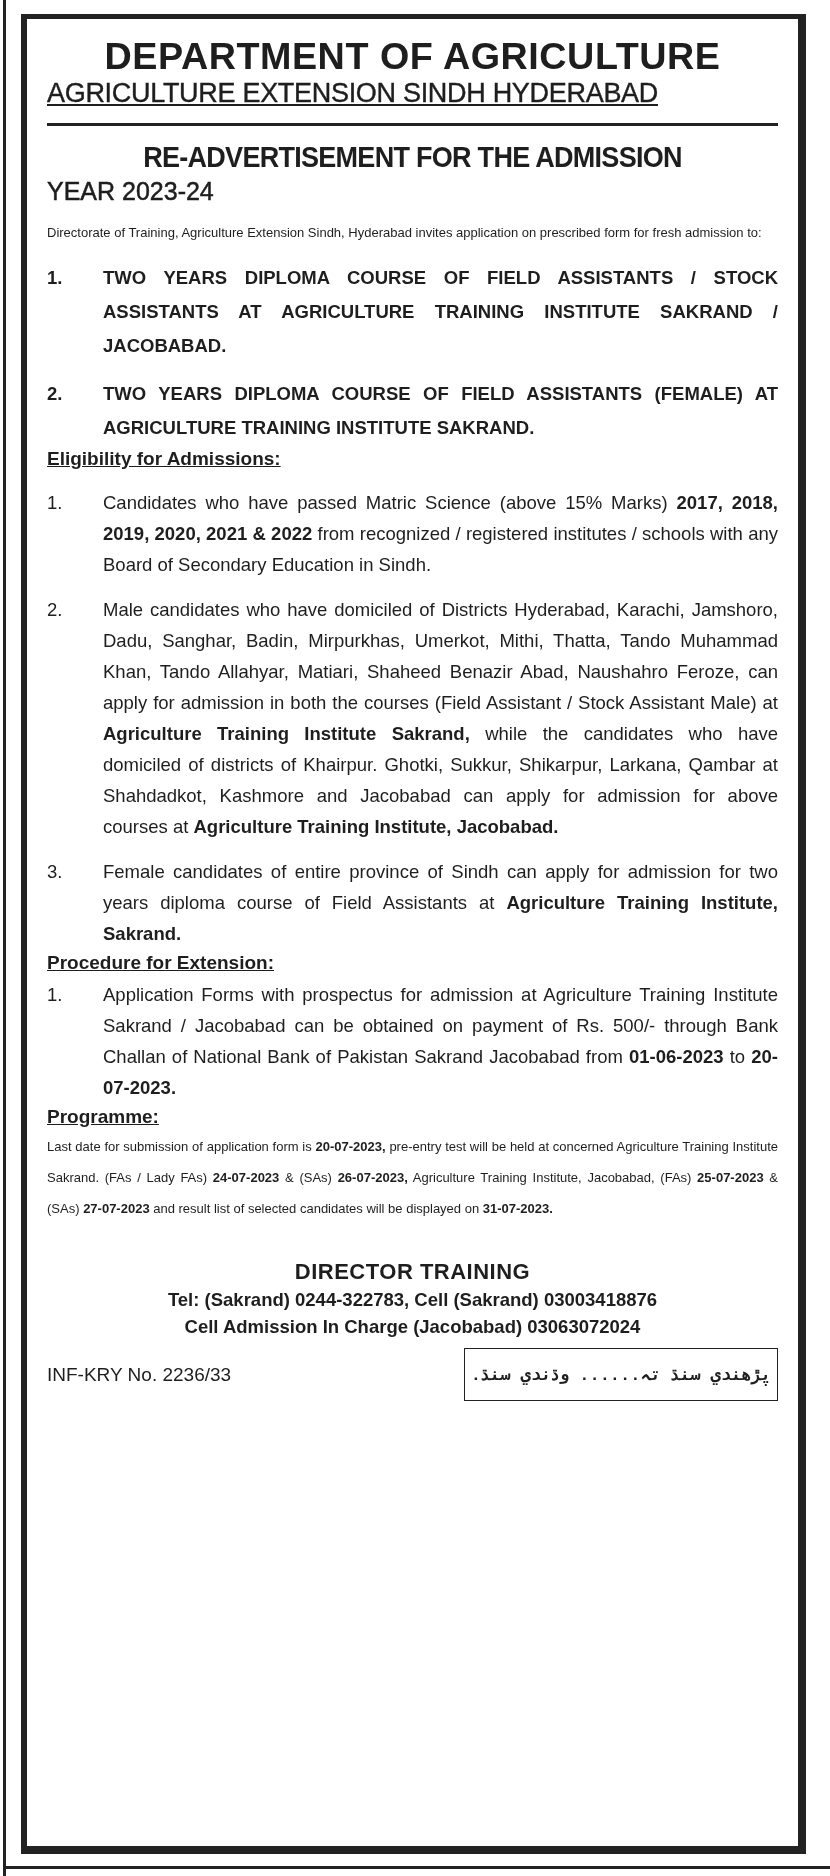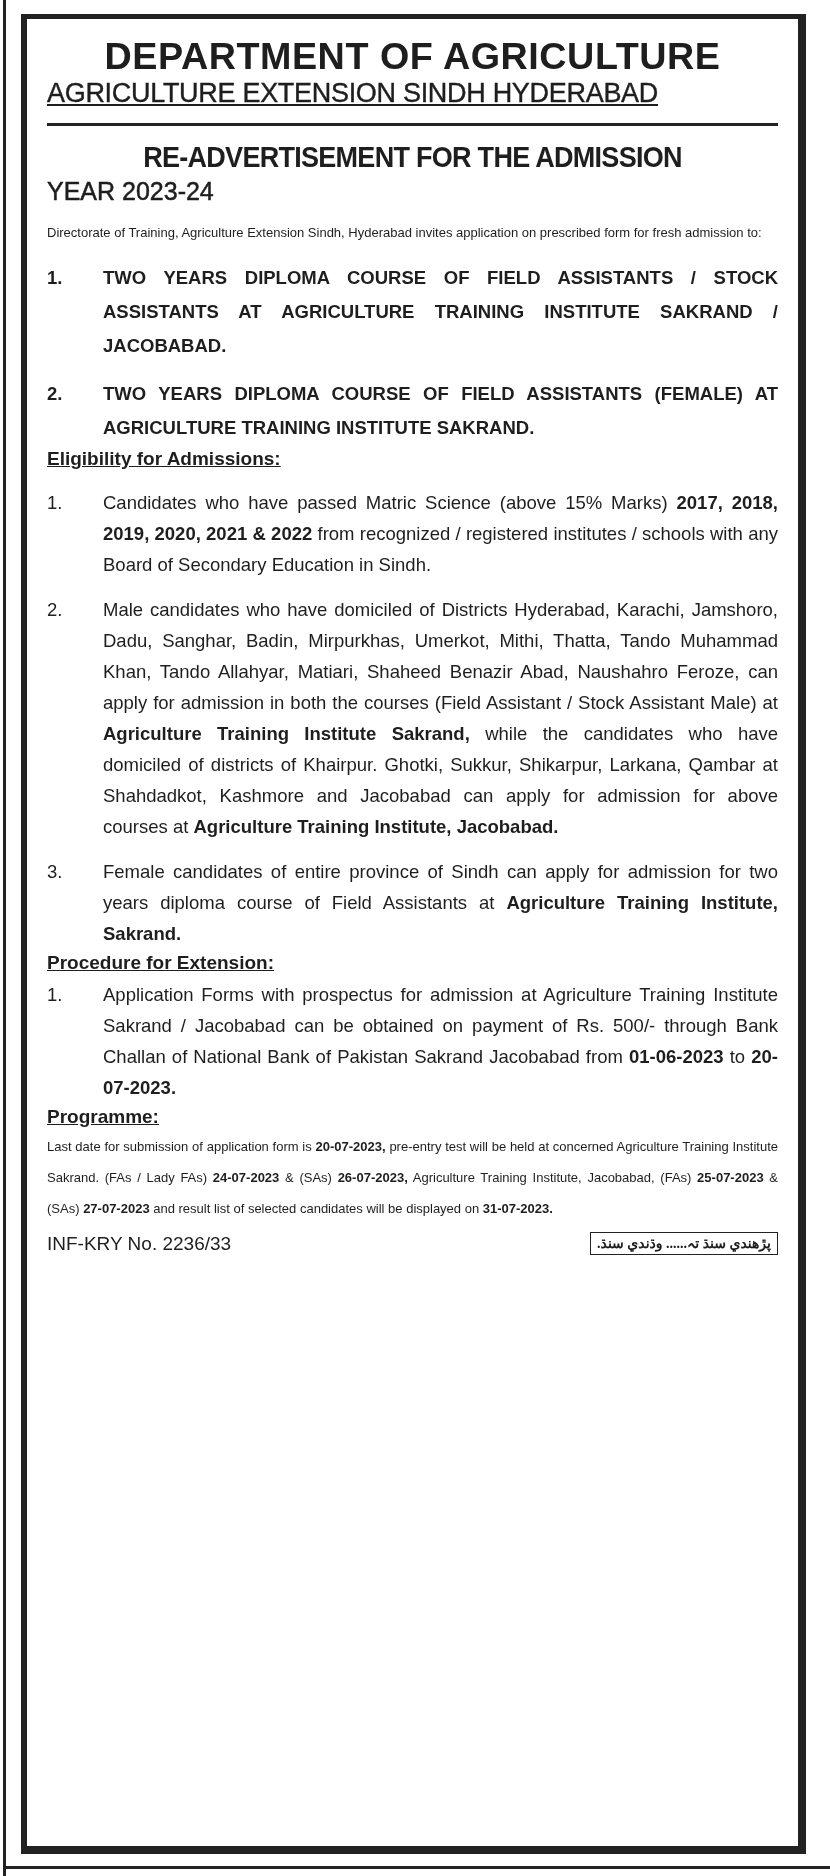--- a/index.html
+++ b/index.html
@@ -25,21 +25,21 @@
   .item { display:flex; font-size:18.5px; line-height:31px; margin-top:14px; }
   .item .num { width:56px; flex:none; }
   .item .txt { flex:1; text-align:justify; }
   .item.tight { margin-top:2px; }
   b { font-weight:bold; }
   .sign { text-align:center; margin-top:34px; }
   .sign .t { font-weight:bold; font-size:22px; line-height:28px; letter-spacing:0.5px; }
   .sign .l { font-weight:bold; font-size:18.5px; line-height:27px; }
   .footer { display:flex; justify-content:space-between; align-items:center; margin-top:8px; }
   .footer .ref { font-size:19px; }
-  .footer .slogan { border:1.5px solid #222; padding:2px 6px; font-size:14px; font-family:Liberation Serif, serif; font-weight:bold; direction:rtl; }
+  .footer .slogan { border:1.5px solid #222; padding:15px 6px; font-size:17px; font-family:Liberation Mono, monospace; font-weight:bold; direction:rtl; }
 </style>
 </head>
 <body>
 
 <div class="outer-left"></div>
 <div class="outer-bottom"></div>
 
 <div class="box">
   <div class="inner">
 
@@ -81,20 +81,25 @@
     <div class="section-head">Procedure for Extension:</div>
 
     <div class="item tight">
       <span class="num">1.</span>
       <span class="txt"><span>Application Forms with prospectus for admission at Agriculture Training Institute Sakrand / Jacobabad can be obtained on payment of Rs. 500/- through Bank Challan of National Bank of Pakistan Sakrand Jacobabad from </span><b>01-06-2023</b><span> to </span><b>20-07-2023.</b></span>
     </div>
 
     <div class="section-head">Programme:</div>
     <div class="para" style="line-height:31px;"><span>Last date for submission of application form is </span><b>20-07-2023,</b><span> pre-entry test will be held at concerned Agriculture Training Institute Sakrand. (FAs / Lady FAs) </span><b>24-07-2023</b><span> &amp; (SAs) </span><b>26-07-2023,</b><span> Agriculture Training Institute, Jacobabad, (FAs) </span><b>25-07-2023</b><span> &amp; (SAs) </span><b>27-07-2023</b><span> and result list of selected candidates will be displayed on </span><b>31-07-2023.</b></div>
 
+    <div class="sign">
+      <div class="t">DIRECTOR TRAINING</div>
+      <div class="l">Tel: (Sakrand) 0244-322783, Cell (Sakrand) 03003418876</div>
+      <div class="l">Cell Admission In Charge (Jacobabad) 03063072024</div>
+    </div>
 
     <div class="footer">
       <span class="ref">INF-KRY No. 2236/33</span>
       <span class="slogan">پڙهندي سنڌ تہ...... وڌندي سنڌ.</span>
     </div>
 
   </div>
 </div>
 
 </body></html>

